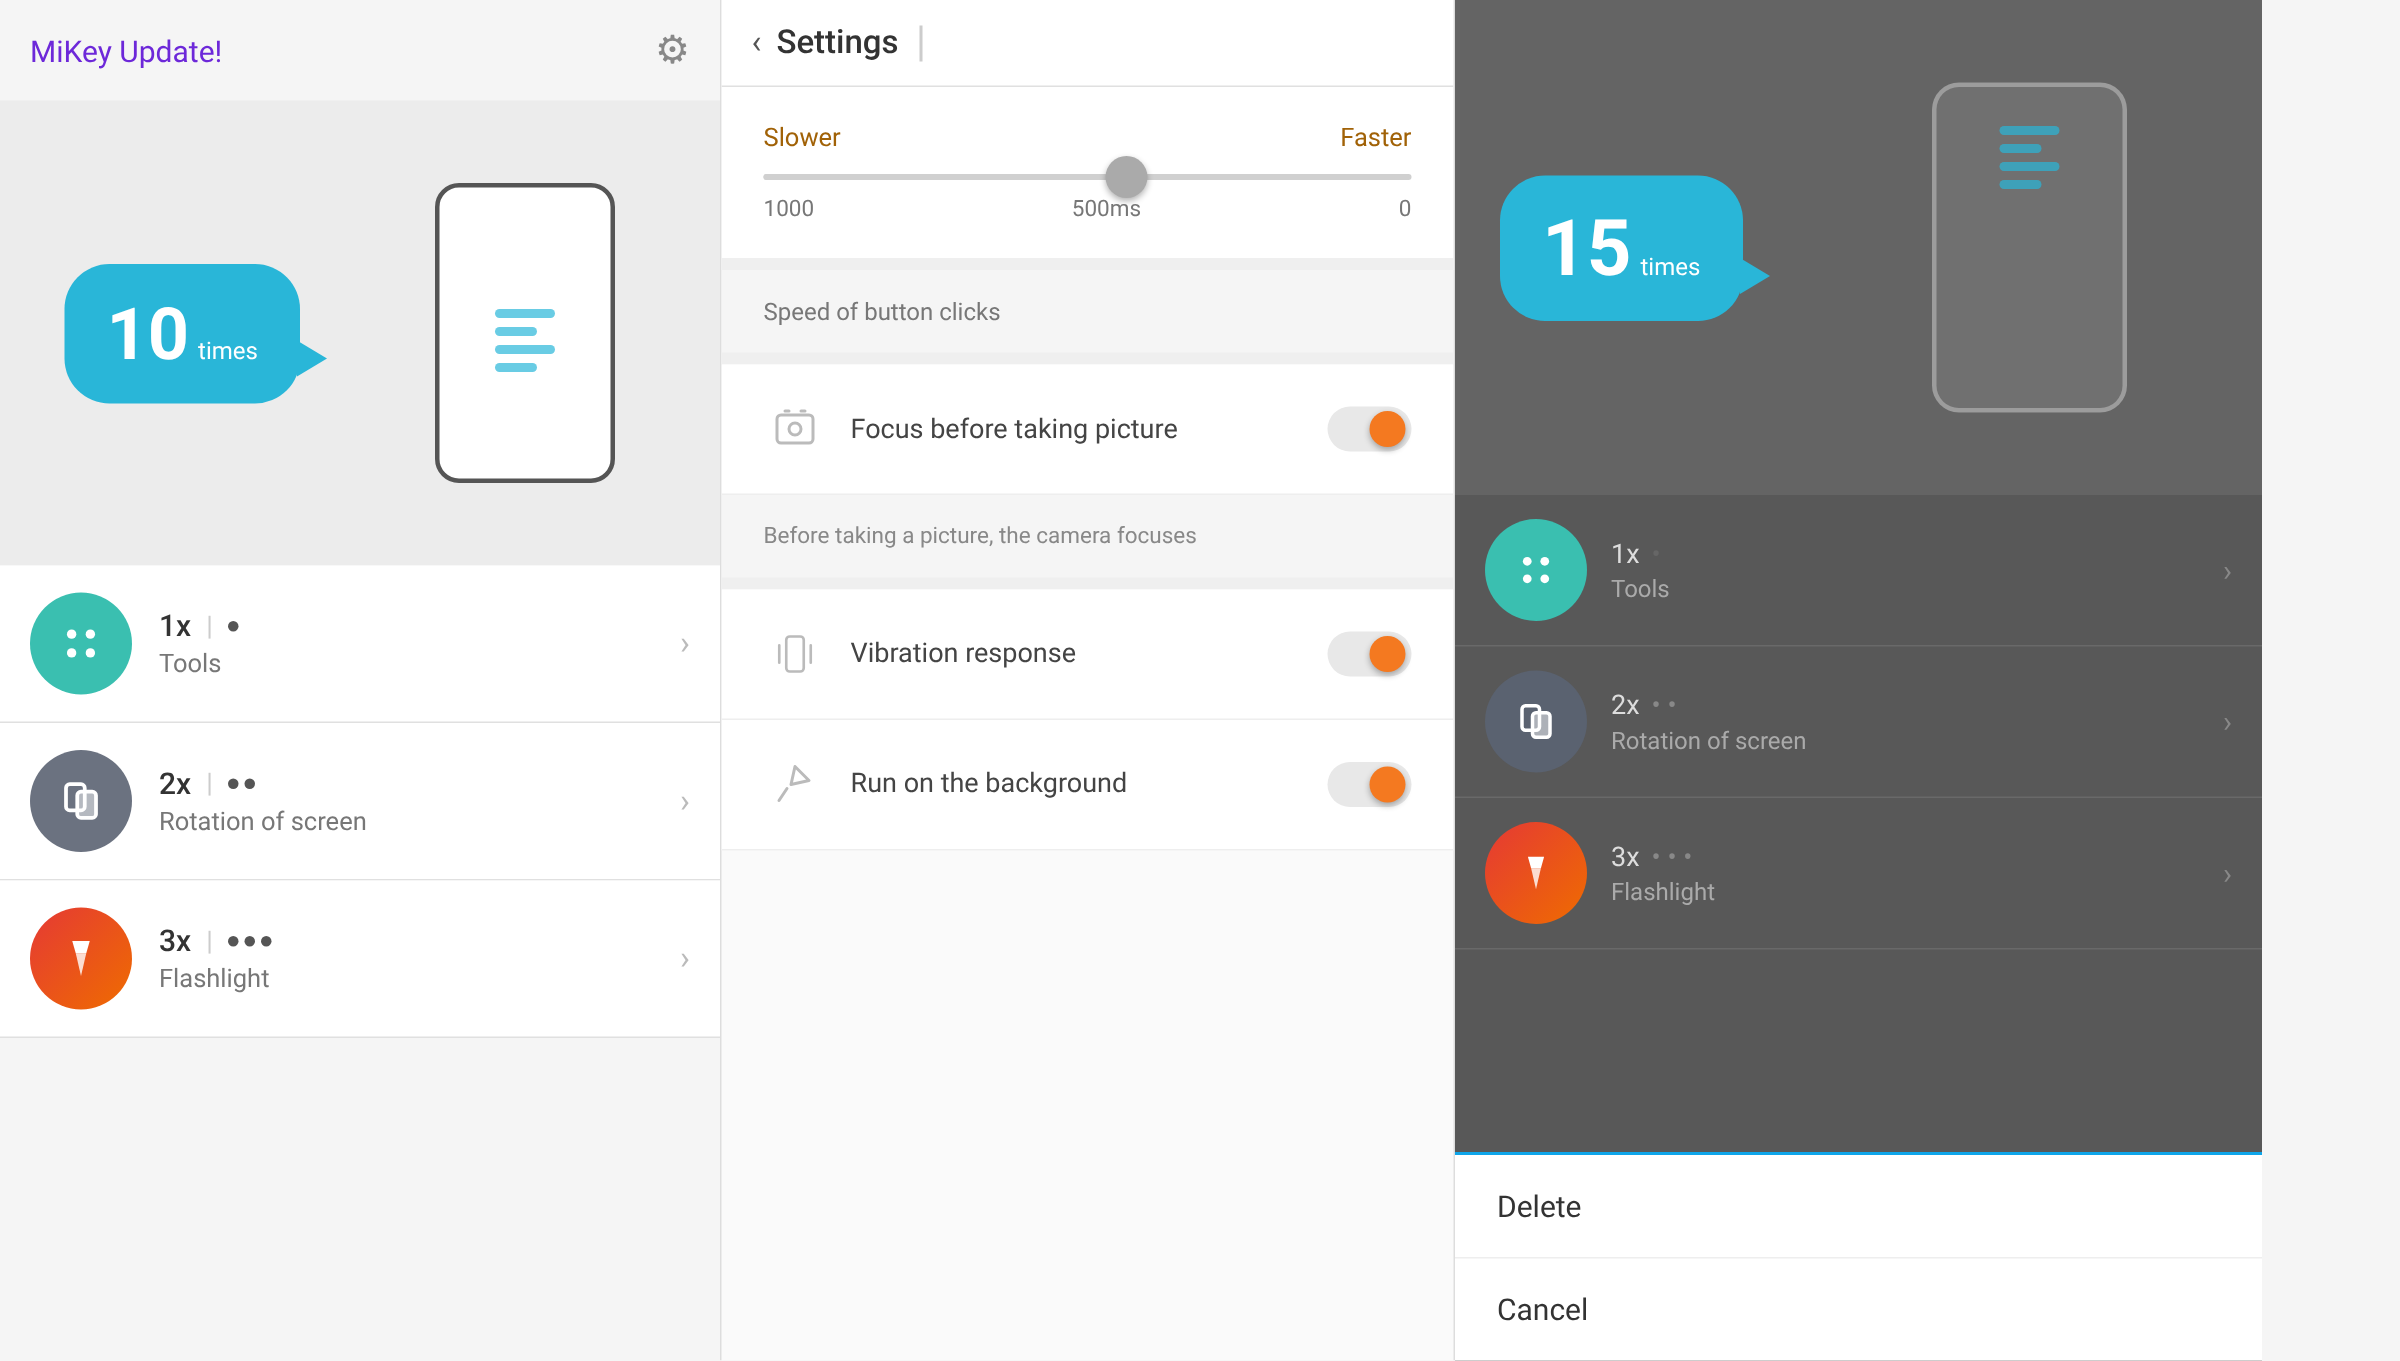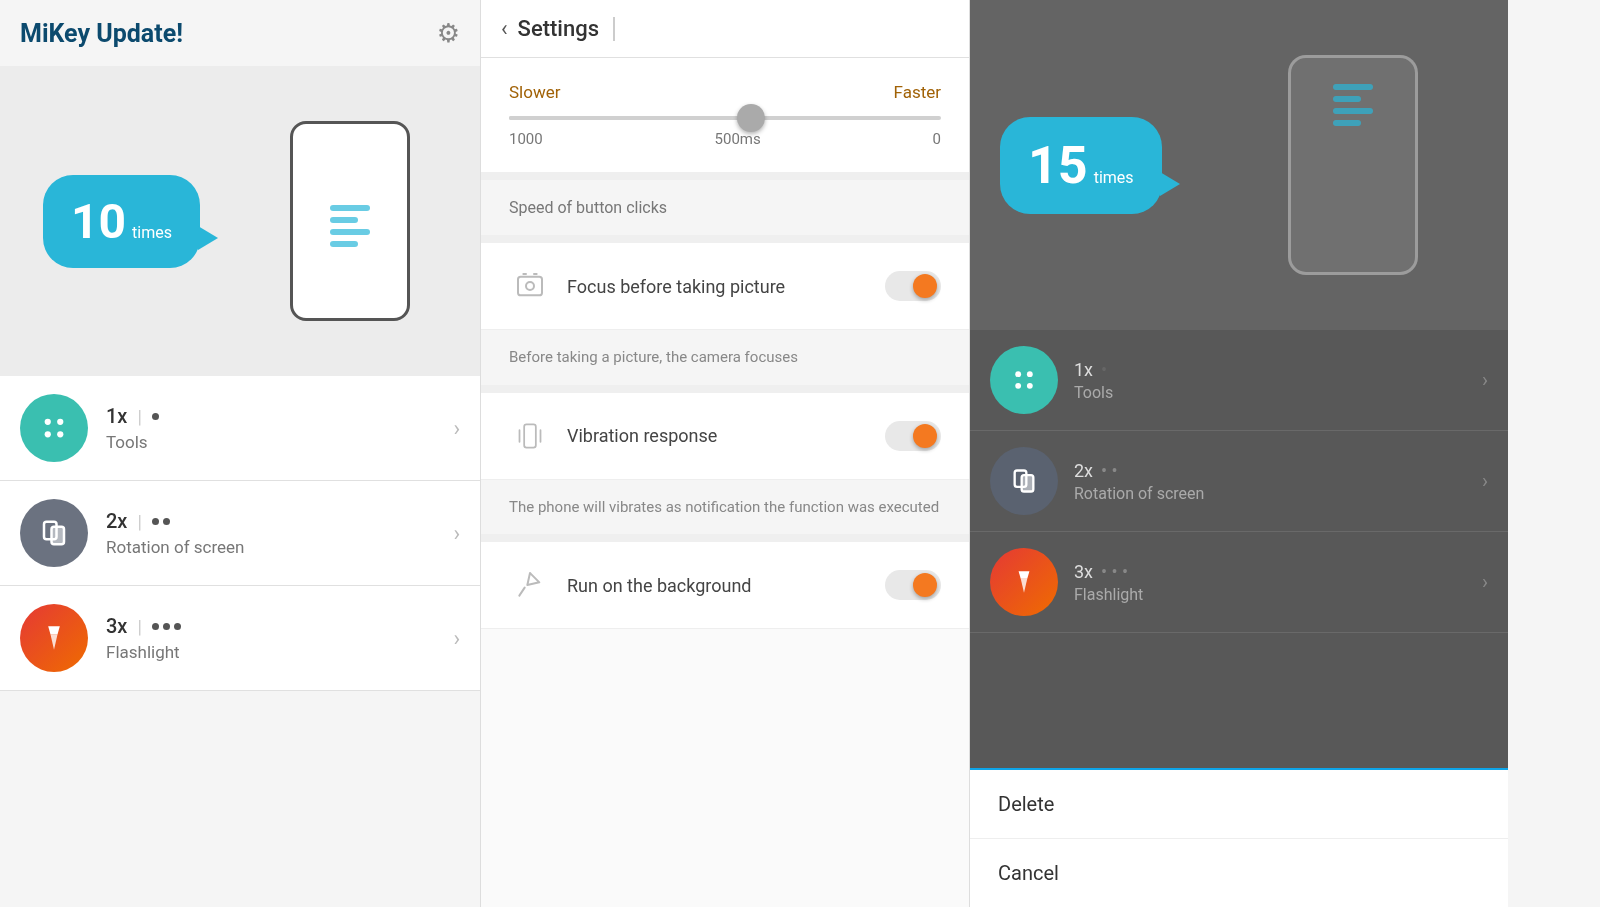--- a/index.html
+++ b/index.html
@@ -24,23 +24,23 @@
 
     .left-header {
       display: flex;
       justify-content: space-between;
       align-items: center;
       padding: 18px 20px;
       background: #f5f5f5;
     }
 
     .left-title {
-      font-size: 25px;
-      font-weight: 700;
-      color: #0c4a6e;
+      font-size: 20px;
+      font-weight: 400;
+      color: #6d28d9;
     }
 
     .gear-icon {
       font-size: 26px;
       color: #888;
       cursor: pointer;
     }
 
     .hero-section {
       background: #ececec;
@@ -641,23 +641,20 @@
         <rect x="7" y="2" width="10" height="20" rx="2"></rect>
         <path d="M3 7v10M21 7v10" stroke-linecap="round"></path>
       </svg>
     </div>
     <span class="toggle-label">Vibration response</span>
     <div class="toggle-switch on">
       <div class="toggle-knob"></div>
     </div>
   </div>
 
-  <div class="toggle-desc">
-    <span>The phone will vibrates as notification the function was executed</span>
-  </div>
 
   <div class="toggle-row">
     <div class="toggle-icon">
       <svg width="32" height="32" viewBox="0 0 24 24" fill="none" stroke="#bbb" stroke-width="1.5">
         <path d="M13 4l6 6-9 2 2-9z" stroke-linejoin="round"></path>
         <path d="M8 14l-4 6" stroke-linecap="round"></path>
       </svg>
     </div>
     <span class="toggle-label">Run on the background</span>
     <div class="toggle-switch on">

